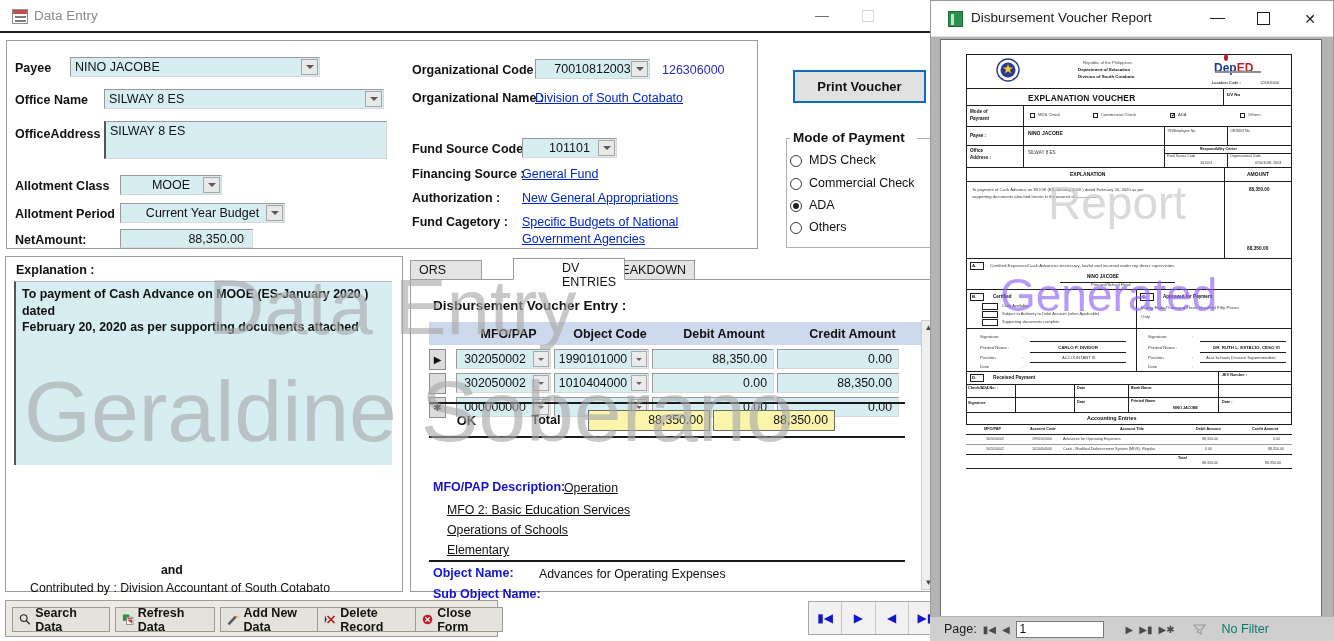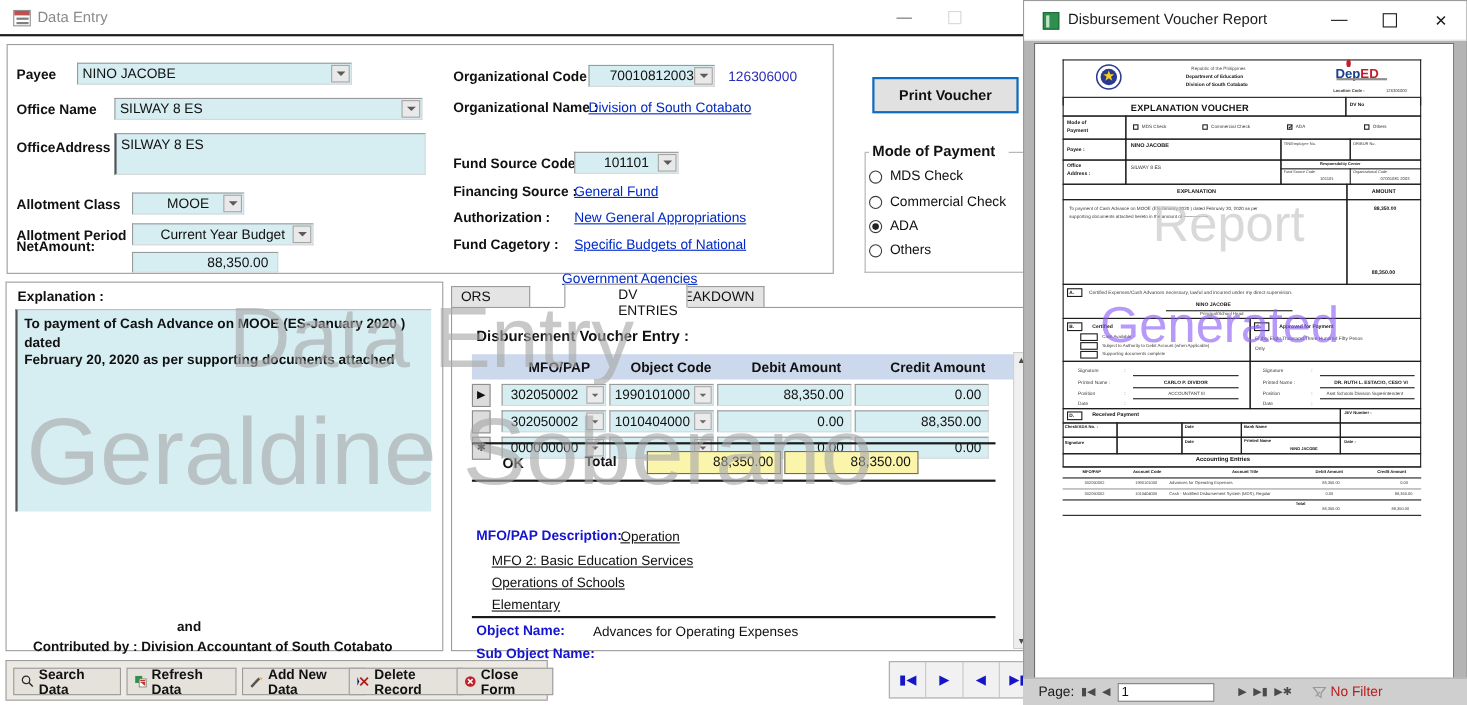--- a/index.html
+++ b/index.html
@@ -109,21 +109,21 @@
     position:absolute; left:8px; top:24px; width:378px; height:184px;
     background:#d6eef2; border-left:2px solid #555; border-top:1px solid #bbb;
     padding:4px 6px; font-size:12.4px; font-weight:bold; color:#111; line-height:16.5px;
   }
   .reminder {
     position:absolute; left:20px; top:218px; width:340px;
     font-size:12.2px; color:#2970c0; line-height:16.5px;
   }
   .credit1 { position:absolute; left:26px; top:288px; font-size:12.3px; font-weight:bold; color:#111; }
   .credit2 { position:absolute; left:155px; top:306px; font-size:12.3px; font-weight:bold; color:#111; }
-  .credit3 { position:absolute; left:24px; top:324px; font-size:12.3px; font-weight:bold; color:#111; }
+  .credit3 { position:absolute; left:24px; top:324px; font-size:12.3px; font-weight:normal; color:#111; }
 
   
   .tabs-panel {
     position:absolute; left:410px; top:258px; width:528px; height:334px;
   }
   .tabstrip { position:absolute; left:0; top:0; height:22px; }
   .tab {
     position:absolute; top:2px; height:20px; padding:2px 8px 0 8px;
     background:#e4e4e4; border:1px solid #9b9b9b; border-bottom:none;
     font-size:12.5px; color:#111;
@@ -257,21 +257,21 @@
   .pg-bar {
     position:absolute; left:930px; top:616px; width:404px; height:25px; background:#cfcfcf;
     border-top:1px solid #b0b0b0; display:flex; align-items:center;
   }
   .pg-lbl { margin-left:14px; font-size:12.5px; color:#1b1b1b; }
   .pg-arr { margin-left:6px; font-size:10px; color:#4a4a4a; }
   .pg-input {
     margin-left:6px; width:88px; height:17px; background:#ffffff; border:1px solid #7a7a7a;
     font-size:12px; color:#111; padding:0 3px; line-height:15px;
   }
-  .pg-filter { margin-left:18px; font-size:12.5px; color:#b91c1c; display:flex; align-items:center; gap:4px; }
+  .pg-filter { margin-left:18px; font-size:12.5px; color:#0f766e; display:flex; align-items:center; gap:16px; }
 </style>
 </head>
 <body>
 
 <div class="root">
 
   <div class="main-window">
 
     <div class="titlebar">
       <div class="tb-icon"></div>
@@ -308,21 +308,21 @@
         <span>MOOE</span>
         <span class="dd"></span>
       </div>
 
       <div class="lbl" style="left:8px; top:166px;">Allotment Period</div>
       <div class="fld ctr" style="left:113px; top:162px; width:165px; height:20px;">
         <span>Current Year Budget</span>
         <span class="dd"></span>
       </div>
 
-      <div class="lbl" style="left:8px; top:176px;">NetAmount:</div>
+      <div class="lbl" style="left:8px; top:192px;">NetAmount:</div>
       <div class="fld rt" style="left:113px; top:188px; width:133px; height:19px;">
         <span>88,350.00</span>
       </div>
 
       <div class="lbl" style="left:405px; top:22px;">Organizational Code</div>
       <div class="fld ctr" style="left:528px; top:18px; width:115px; height:20px;">
         <span>70010812003</span>
         <span class="dd"></span>
       </div>
       <div class="plain-num" style="left:655px; top:22px;">126306000</div>
@@ -337,21 +337,21 @@
       </div>
 
       <div class="lbl" style="left:405px; top:126px;">Financing Source :</div>
       <div class="lnk" style="left:515px; top:126px;">General Fund</div>
 
       <div class="lbl" style="left:405px; top:150px;">Authorization :</div>
       <div class="lnk" style="left:515px; top:150px;">New General Appropriations</div>
 
       <div class="lbl" style="left:405px; top:174px;">Fund Cagetory :</div>
       <div class="lnk" style="left:515px; top:174px;">Specific Budgets of National</div>
-      <div class="lnk" style="left:504px; top:191px;margin-top:14px;">Government Agencies</div>
+      <div class="lnk" style="left:515px; top:191px;">Government Agencies</div>
     </div>
 
     <div class="print-btn">Print Voucher</div>
 
     <div class="mop"></div>
     <div class="mop-title">Mode of Payment</div>
     <div class="radio-row" style="top:153px;">
       <span class="ring"></span>
       <span class="rl">MDS Check</span>
     </div>

